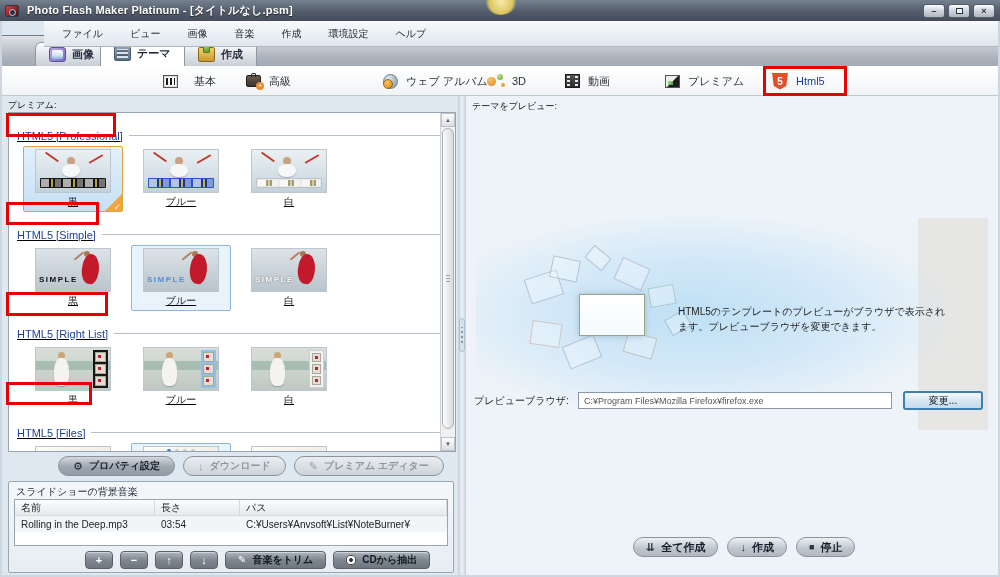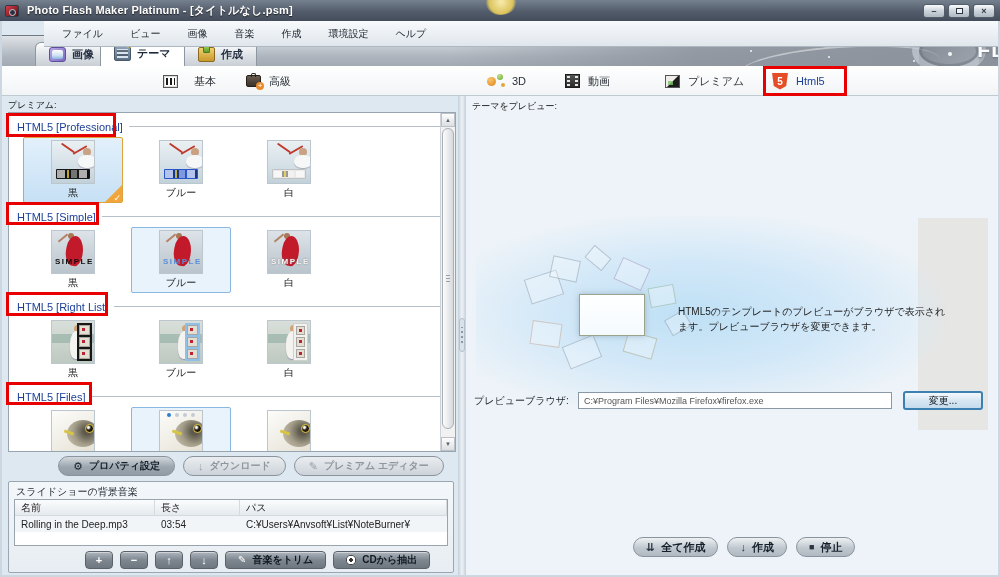--- a/index.html
+++ b/index.html
@@ -113,35 +113,35 @@
   .rb-html5 { left:763px; top:66px; width:84px; height:30px; }
   .rb-g0 { left:6px;  top:113px; width:110px; height:24px; }
   .rb-g1 { left:6px;  top:202px; width:93px;  height:23px; }
   .rb-g2 { left:6px;  top:292px; width:102px; height:24px; }
   .rb-g3 { left:6px;  top:382px; width:86px;  height:23px; }
 
   
   .cat-label { position:absolute; left:8px; top:99px; font-size:9px; color:#222; z-index:5; }
   .theme-list { position:absolute; left:8px; top:112px; width:448px; height:340px;
     background:#fff; border:1px solid #98a4b0; overflow:hidden; z-index:4; }
-  .tgroup { padding-top:5px; }
+  .tgroup { padding-top:14px;text-decoration:underline; }
   .ghead { height:17px; display:flex; align-items:center; gap:6px; padding:0 8px; }
   .ghead .gt { color:#1d3f96; font-size:11px; white-space:nowrap; }
   .ghead .gl { flex:1; height:1px; background:#b6c0ca; }
   .grow { height:66px; margin-top:2px; display:flex; padding-left:14px; }
   .cell { width:100px; margin-right:8px; display:flex; flex-direction:column; align-items:center;
     padding-top:2px; position:relative; cursor:pointer; border:1px solid transparent; border-radius:2px; }
   .cell .clabel { font-size:10px; color:#222; margin-top:2px; }
   .cell.selected { background:linear-gradient(#e2f0fb,#c6e0f5); border:1px solid #e0a23c; }
   .cell.hovered { background:#e9f3fc; border:1px solid #8ab6e2; }
   .sel-corner { position:absolute; right:0; bottom:0; width:0; height:0;
     border-left:17px solid transparent; border-bottom:17px solid #f0a63c; }
   .sel-check { position:absolute; right:1px; bottom:-1px; color:#fff; font-size:9px; font-weight:bold; }
 
-  .thumb { width:44px; height:44px; border:1px solid #bcc6ce; position:relative; overflow:hidden; background:#dfe6ea; }
+  .thumb { width:76px; height:44px; border:1px solid #bcc6ce; position:relative; overflow:hidden; background:#dfe6ea; }
   
   .sc-prof { background:linear-gradient(#eaf0f3,#d2dee5 65%,#c2d1d9); }
   .sc-prof .head { position:absolute; left:31px; top:7px; width:8px; height:8px; border-radius:50%; background:#c9a183; }
   .sc-prof .body { position:absolute; left:26px; top:14px; width:18px; height:13px; border-radius:45%; background:#f6f8f8; box-shadow:0 1px 1px #aab; }
   .sc-prof .rib1,.sc-prof .rib2 { position:absolute; width:16px; height:2px; background:#c0392b; border-radius:2px; }
   .sc-prof .rib1 { left:8px; top:6px; transform:rotate(35deg); }
   .sc-prof .rib2 { right:6px; top:8px; transform:rotate(-30deg); }
   .strip { position:absolute; left:4px; right:4px; bottom:4px; height:10px; border-radius:1px; }
   .strip::after { content:""; position:absolute; inset:1px;
     background:repeating-linear-gradient(90deg, rgba(255,255,255,.65) 0 8px, rgba(0,0,0,.35) 8px 10px, rgba(230,200,60,.8) 10px 12px, rgba(0,0,0,.35) 12px 14px, rgba(255,255,255,.4) 14px 20px, transparent 20px 22px); }
@@ -277,30 +277,20 @@
   <span>ファイル</span>
   <span>ビュー</span>
   <span>画像</span>
   <span>音楽</span>
   <span>作成</span>
   <span>環境設定</span>
   <span>ヘルプ</span>
 </div>
 
 <div class="tabstrip">
-  <div class="banner">
-    <span class="swirl2"></span>
-    <span class="swirl1"></span>
-    <span class="spark" style="right:120px;top:8px;width:3px;height:3px;"></span>
-    <span class="spark" style="right:170px;top:20px;width:2px;height:2px;"></span>
-    <span class="spark" style="right:85px;top:24px;width:2px;height:2px;"></span>
-    <span class="spark" style="right:48px;top:16px;width:4px;height:4px;"></span>
-    <span class="spark" style="right:248px;top:14px;width:2px;height:2px;"></span>
-    <span class="brand-text">FL</span>
-  </div>
   <div class="tab tab-image">
     <span class="ico-image"></span>
     <span>画像</span>
   </div>
   <div class="tab tab-theme active">
     <span class="ico-theme"></span>
     <span>テーマ</span>
   </div>
   <div class="tab tab-create">
     <span class="ico-create"></span>
@@ -309,20 +299,24 @@
 </div>
 
 <div class="toolbar">
   <div class="tool t-basic">
     <span class="ico-basic"></span>
     <span>基本</span>
   </div>
   <div class="tool t-adv">
     <span class="ico-adv"></span>
     <span>高級</span>
+  </div>
+  <div class="tool t-web">
+    <span class="ico-web"></span>
+    <span>ウェブ アルバム</span>
   </div>
   <div class="tool t-3d">
     <span class="ico-3d"></span>
     <span>3D</span>
   </div>
   <div class="tool t-video">
     <span class="ico-video"></span>
     <span>動画</span>
   </div>
   <div class="tool t-prem">

